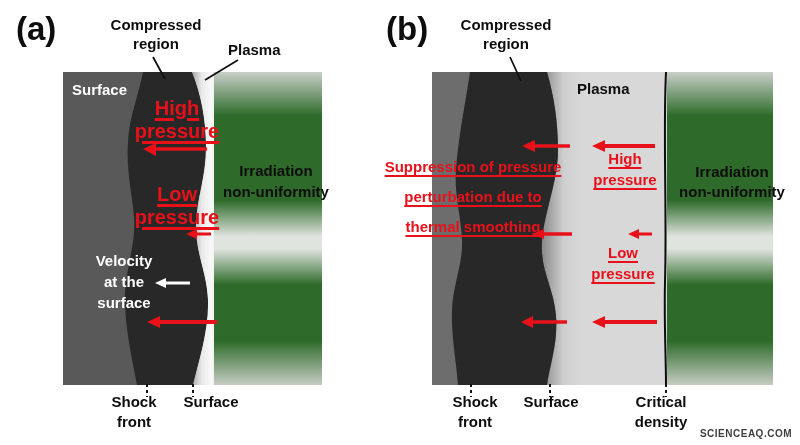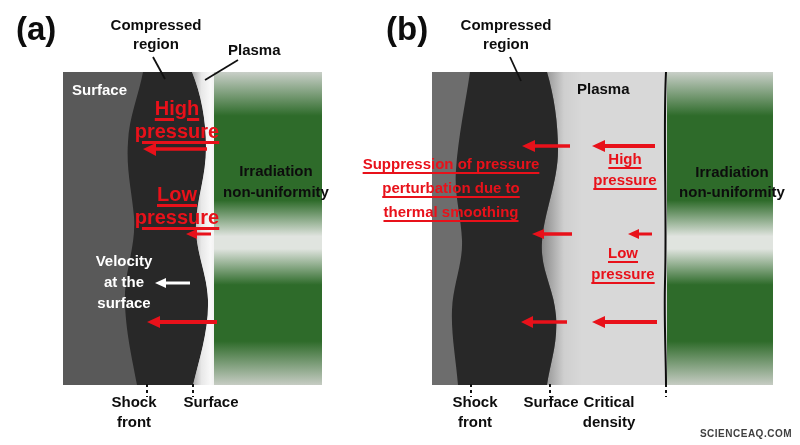--- a/index.html
+++ b/index.html
@@ -27,27 +27,27 @@
   #a-high{left:122px;top:97px;width:110px;}
   #a-low{left:122px;top:183px;width:110px;}
   #a-velocity{left:84px;top:250px;width:80px;line-height:21px;}
   #a-irrad{left:206px;top:160px;width:140px;line-height:21px;}
   #a-shock{left:94px;top:392px;width:80px;}
   #a-surface{left:176px;top:392px;width:70px;}
   
   #b-label{left:386px;top:12px;}
   #b-compressed{left:446px;top:15px;width:120px;line-height:19px;}
   #b-plasma{left:577px;top:79px;}
-  #b-suppress{left:340px;top:152px;width:222px;line-height:24px;text-align:center;}
+  #b-suppress{left:362px;top:152px;width:222px;line-height:30px;text-align:center;}
   #b-high{left:575px;top:148px;width:100px;line-height:21px;}
   #b-low{left:573px;top:242px;width:100px;line-height:21px;}
   #b-irrad{left:661px;top:162px;width:142px;line-height:20px;}
   #b-shock{left:435px;top:392px;width:80px;}
   #b-surface{left:515px;top:392px;width:72px;}
-  #b-critical{left:568px;top:392px;width:82px;}
+  #b-critical{left:620px;top:392px;width:82px;}
   #watermark{left:688px;top:427px;width:104px;font-size:10px;line-height:14px;
              color:#404040;text-align:right;letter-spacing:0.5px;}
 </style>
 </head>
 <body>
 
 <div id="fig">
 
   <svg id="svg-a" class="panel-svg" width="259" height="313" viewBox="0 0 259 313">
     <defs>

